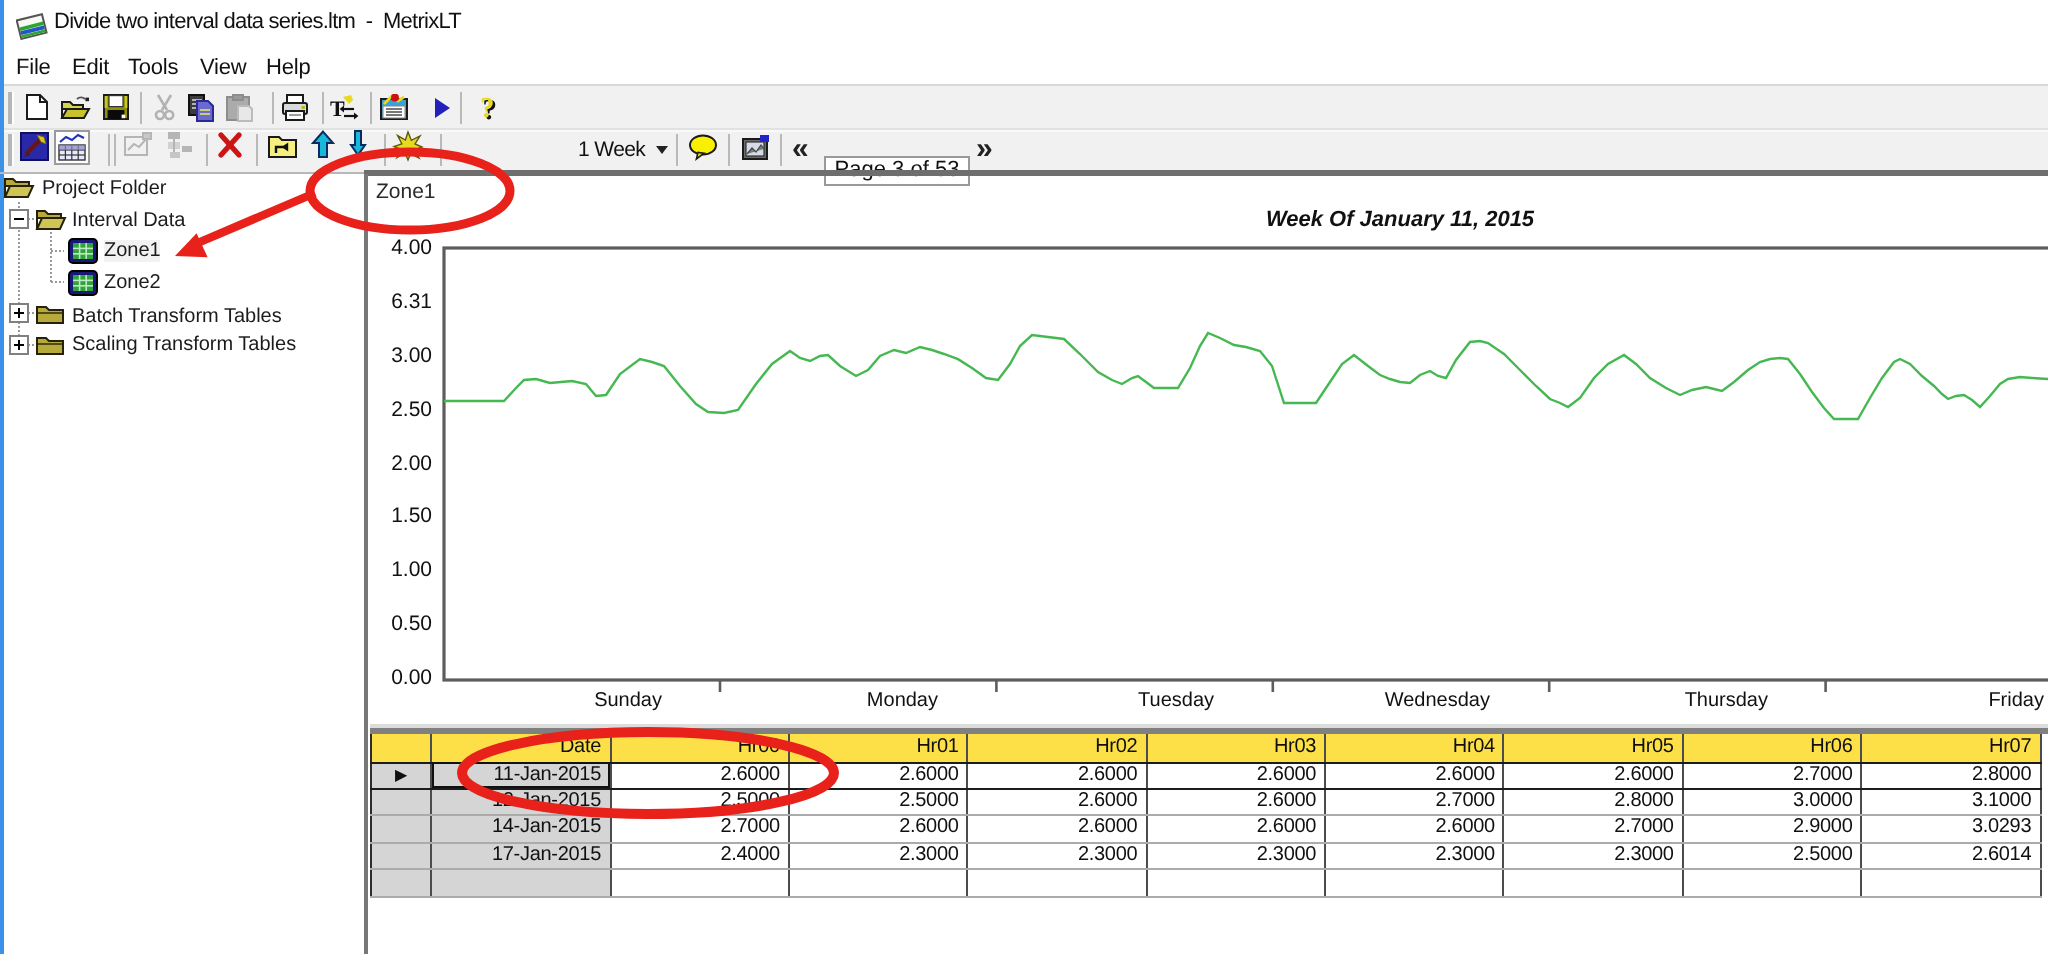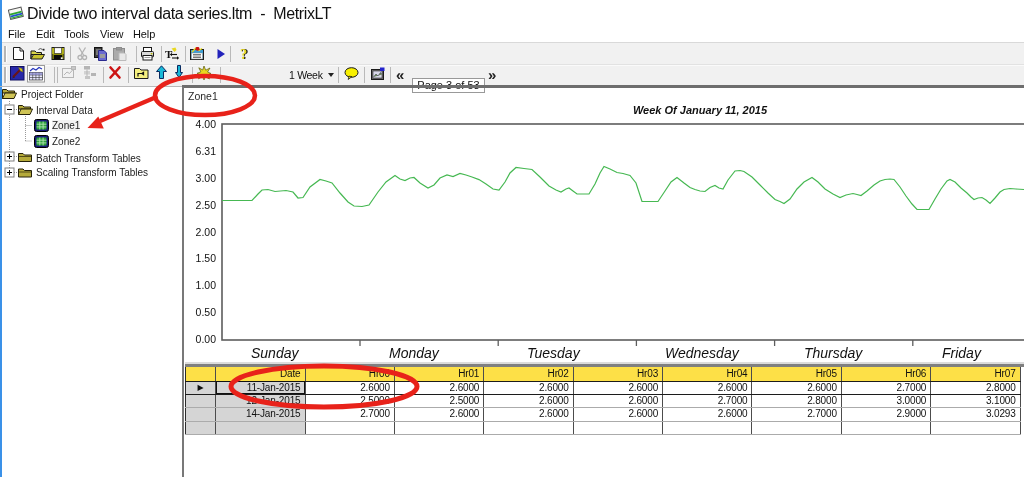--- a/index.html
+++ b/index.html
@@ -1,39 +1,39 @@
 <!DOCTYPE html>
 <html><head>
 <meta charset="utf-8">
 <style>
 html,body{margin:0;padding:0;}
 body{width:1024px;height:477px;position:relative;overflow:hidden;background:#fff;
   font-family:"Liberation Sans",sans-serif;color:#1b1b1b;}
 .abs{position:absolute;}
 
 #bluestrip{left:0;top:0;width:2px;height:477px;background:#3a91e8;}
-#titletext{left:27px;top:5px;font-size:16px;letter-spacing:-0.38px;color:#111;text-align:center;}
+#titletext{left:27px;top:5px;font-size:11px;letter-spacing:-0.38px;color:#111;text-align:center;}
 .menuitem{top:28px;font-size:11px;letter-spacing:-0.1px;color:#111;}
 #menusep{left:2px;top:42px;width:1022px;height:1px;background:#d9d9d9;}
 #tbarbg{left:2px;top:43px;width:1022px;height:43px;background:#f1f1f1;}
 #tbarmid{left:2px;top:64px;width:1022px;height:1px;background:#fafafa;border-top:1px solid #e2e2e2;}
 #tbarbot{left:0px;top:86px;width:1024px;height:1px;background:#b8b8b8;}
 .grip{width:2px;background:#b5b5b5;border-right:1px solid #fff;}
 .tsep{width:1px;background:#b9b9b9;}
 .tb1{top:46px;height:16px;}
 .tb2{top:67px;height:16px;}
 
 .treetxt{font-size:10px;color:#1c1c1c;white-space:nowrap;}
 
 #paneltop{left:182px;top:85px;width:842px;height:3px;background:#6e6e6e;}
 #panelleft{left:182px;top:87px;width:2px;height:390px;background:#787878;}
 #zone1lbl{left:188px;top:90px;font-size:10.5px;color:#2a2a2a;}
 #charttitle{left:350px;top:104px;width:700px;text-align:center;font-size:11px;font-weight:bold;font-style:italic;color:#111;}
 .ylab{width:28px;text-align:right;font-size:10.5px;color:#111;left:188px;}
-.daylab{top:345px;width:80px;text-align:left;font-size:14px;color:#111;font-style:italic;}
+.daylab{top:345px;width:80px;text-align:right;font-size:10px;color:#111;}
 
 #tabletopband{left:185px;top:364px;width:839px;height:3px;background:#808080;}
 #datatable{left:185px;top:367px;border-collapse:collapse;table-layout:fixed;font-size:10px;letter-spacing:-0.15px;}
 #datatable td{padding:0 4px 0 0;margin:0;overflow:hidden;white-space:nowrap;
   border-right:1px solid #4c4c4c;border-bottom:1px solid #ababab;text-align:right;
   height:12.4px;line-height:12.4px;color:#101010;}
 #datatable tr.hdr td{height:13.5px;border-bottom:1.5px solid #1c1c1c;background:#fde047;}
 #datatable td.sel{background:#d5d5d5;border-right:1px solid #4c4c4c;}
 #datatable td.date{background:#d5d5d5;}
 #datatable tr.cur td{border-bottom:1.5px solid #1c1c1c;}
@@ -419,20 +419,32 @@
         <td>2.6000</td>
         <td>2.6000</td>
         <td>2.6000</td>
         <td>2.6000</td>
         <td>2.7000</td>
         <td>2.9000</td>
         <td>3.0293</td>
       </tr>
 <tr>
         <td class="sel"></td>
+        <td class="date">17-Jan-2015</td>
+        <td>2.4000</td>
+        <td>2.3000</td>
+        <td>2.3000</td>
+        <td>2.3000</td>
+        <td>2.3000</td>
+        <td>2.3000</td>
+        <td>2.5000</td>
+        <td>2.6014</td>
+      </tr>
+<tr>
+        <td class="sel"></td>
         <td class="date"></td>
         <td></td>
         <td></td>
         <td></td>
         <td></td>
         <td></td>
         <td></td>
         <td></td>
         <td></td>
       </tr>

